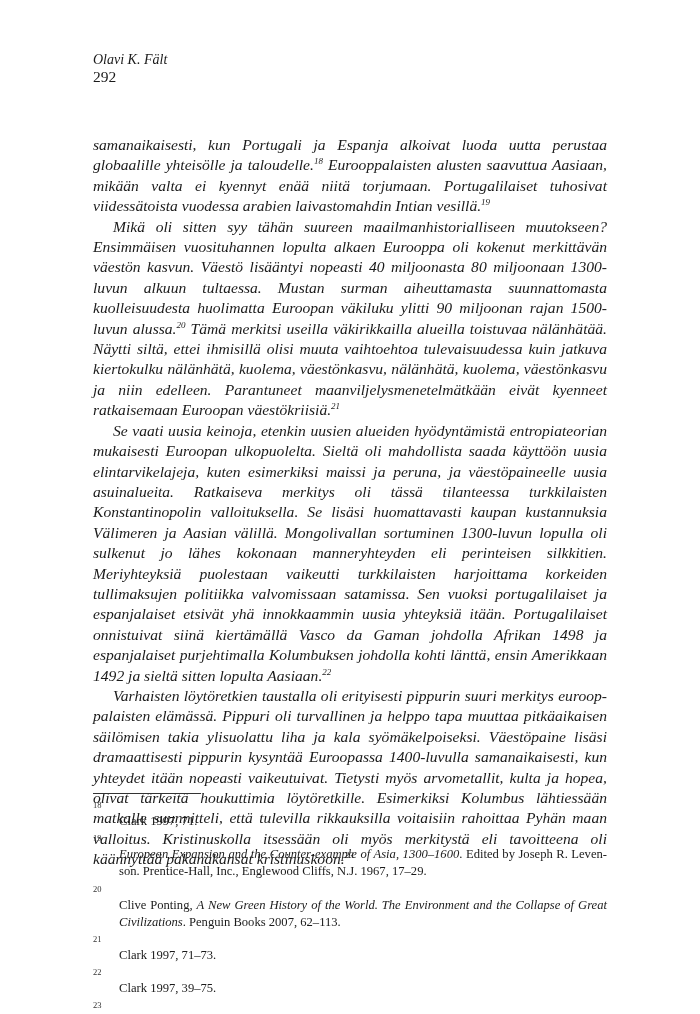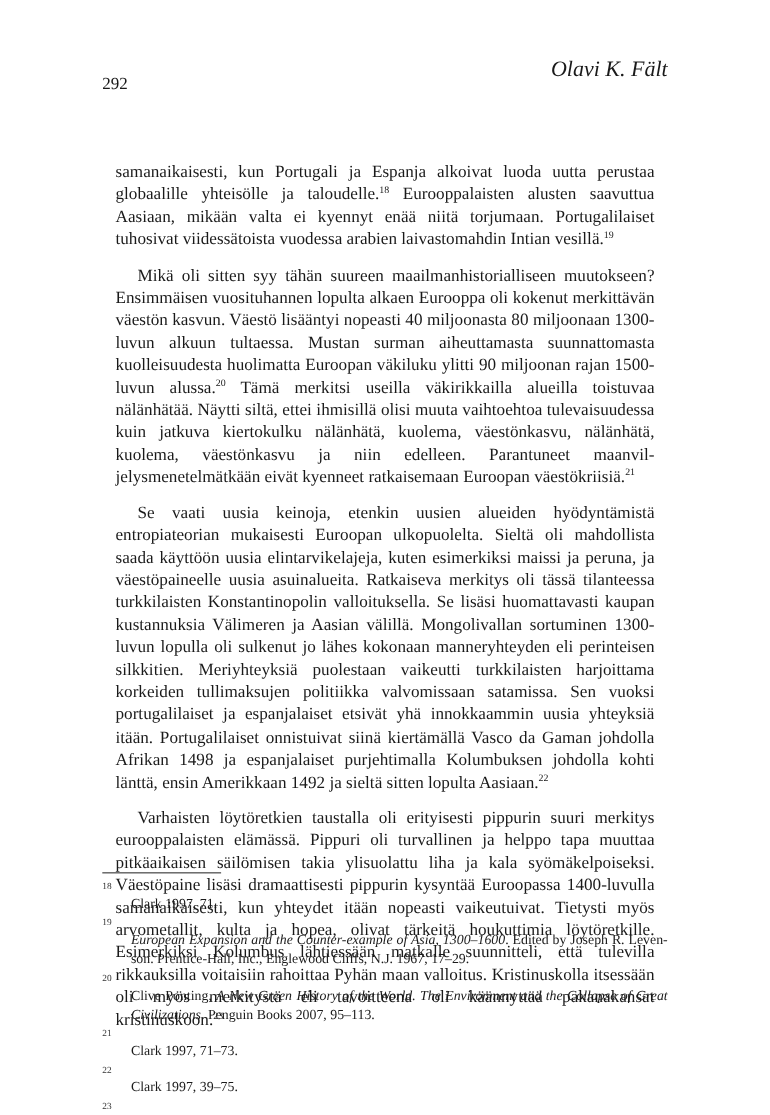--- a/index.html
+++ b/index.html
@@ -26,37 +26,38 @@
     .page-number {
       position: absolute;
       left: 0;
       top: 16px;
     }
     .running-head {
       position: absolute;
       left: 0;
       right: 0;
       top: 0;
-      text-align: right;
+      text-align: left;
       font-style: italic;
-      font-size: 20px;
+      font-size: 14px;
     }
     .body-text {
       position: absolute;
       top: 135px;
       left: 93px;
       width: 514px;
       font-size: 15.6px;
       line-height: 20.4px;
       text-align: justify;
       hyphens: manual;
     }
     .body-text p {
-      margin: 12px;
+      margin: 0;
       text-indent: 0;
+      font-style: italic;
     }
     .body-text p.indent {
       text-indent: 20px;
     }
     sup {
       font-size: 9px;
       line-height: 0;
       vertical-align: 6px;
     }
     .footnote-rule {
@@ -125,21 +126,21 @@
   <div class="footnote">
     <span class="fn-num">18</span>
     <span class="fn-text"><span>Clark 1997, 71.</span></span>
   </div>
   <div class="footnote">
     <span class="fn-num">19</span>
     <span class="fn-text"><i>European Expansion and the Counter-example of Asia, 1300–1600</i><span>. Edited by Joseph R. Leven­son. Prentice-Hall, Inc., Englewood Cliffs, N.J. 1967, 17–29.</span></span>
   </div>
   <div class="footnote">
     <span class="fn-num">20</span>
-    <span class="fn-text"><span>Clive Ponting, </span><i>A New Green History of the World. The Environment and the Collapse of Great Civilizations</i><span>. Penguin Books 2007, 95–113.</span></span>
+    <span class="fn-text"><span>Clive Ponting, </span><i>A New Green History of the World. The Environment and the Collapse of Great Civilizations</i><span>. Penguin Books 2007, 62–113.</span></span>
   </div>
   <div class="footnote">
     <span class="fn-num">21</span>
     <span class="fn-text"><span>Clark 1997, 71–73.</span></span>
   </div>
   <div class="footnote">
     <span class="fn-num">22</span>
     <span class="fn-text"><span>Clark 1997, 39–75.</span></span>
   </div>
   <div class="footnote">

